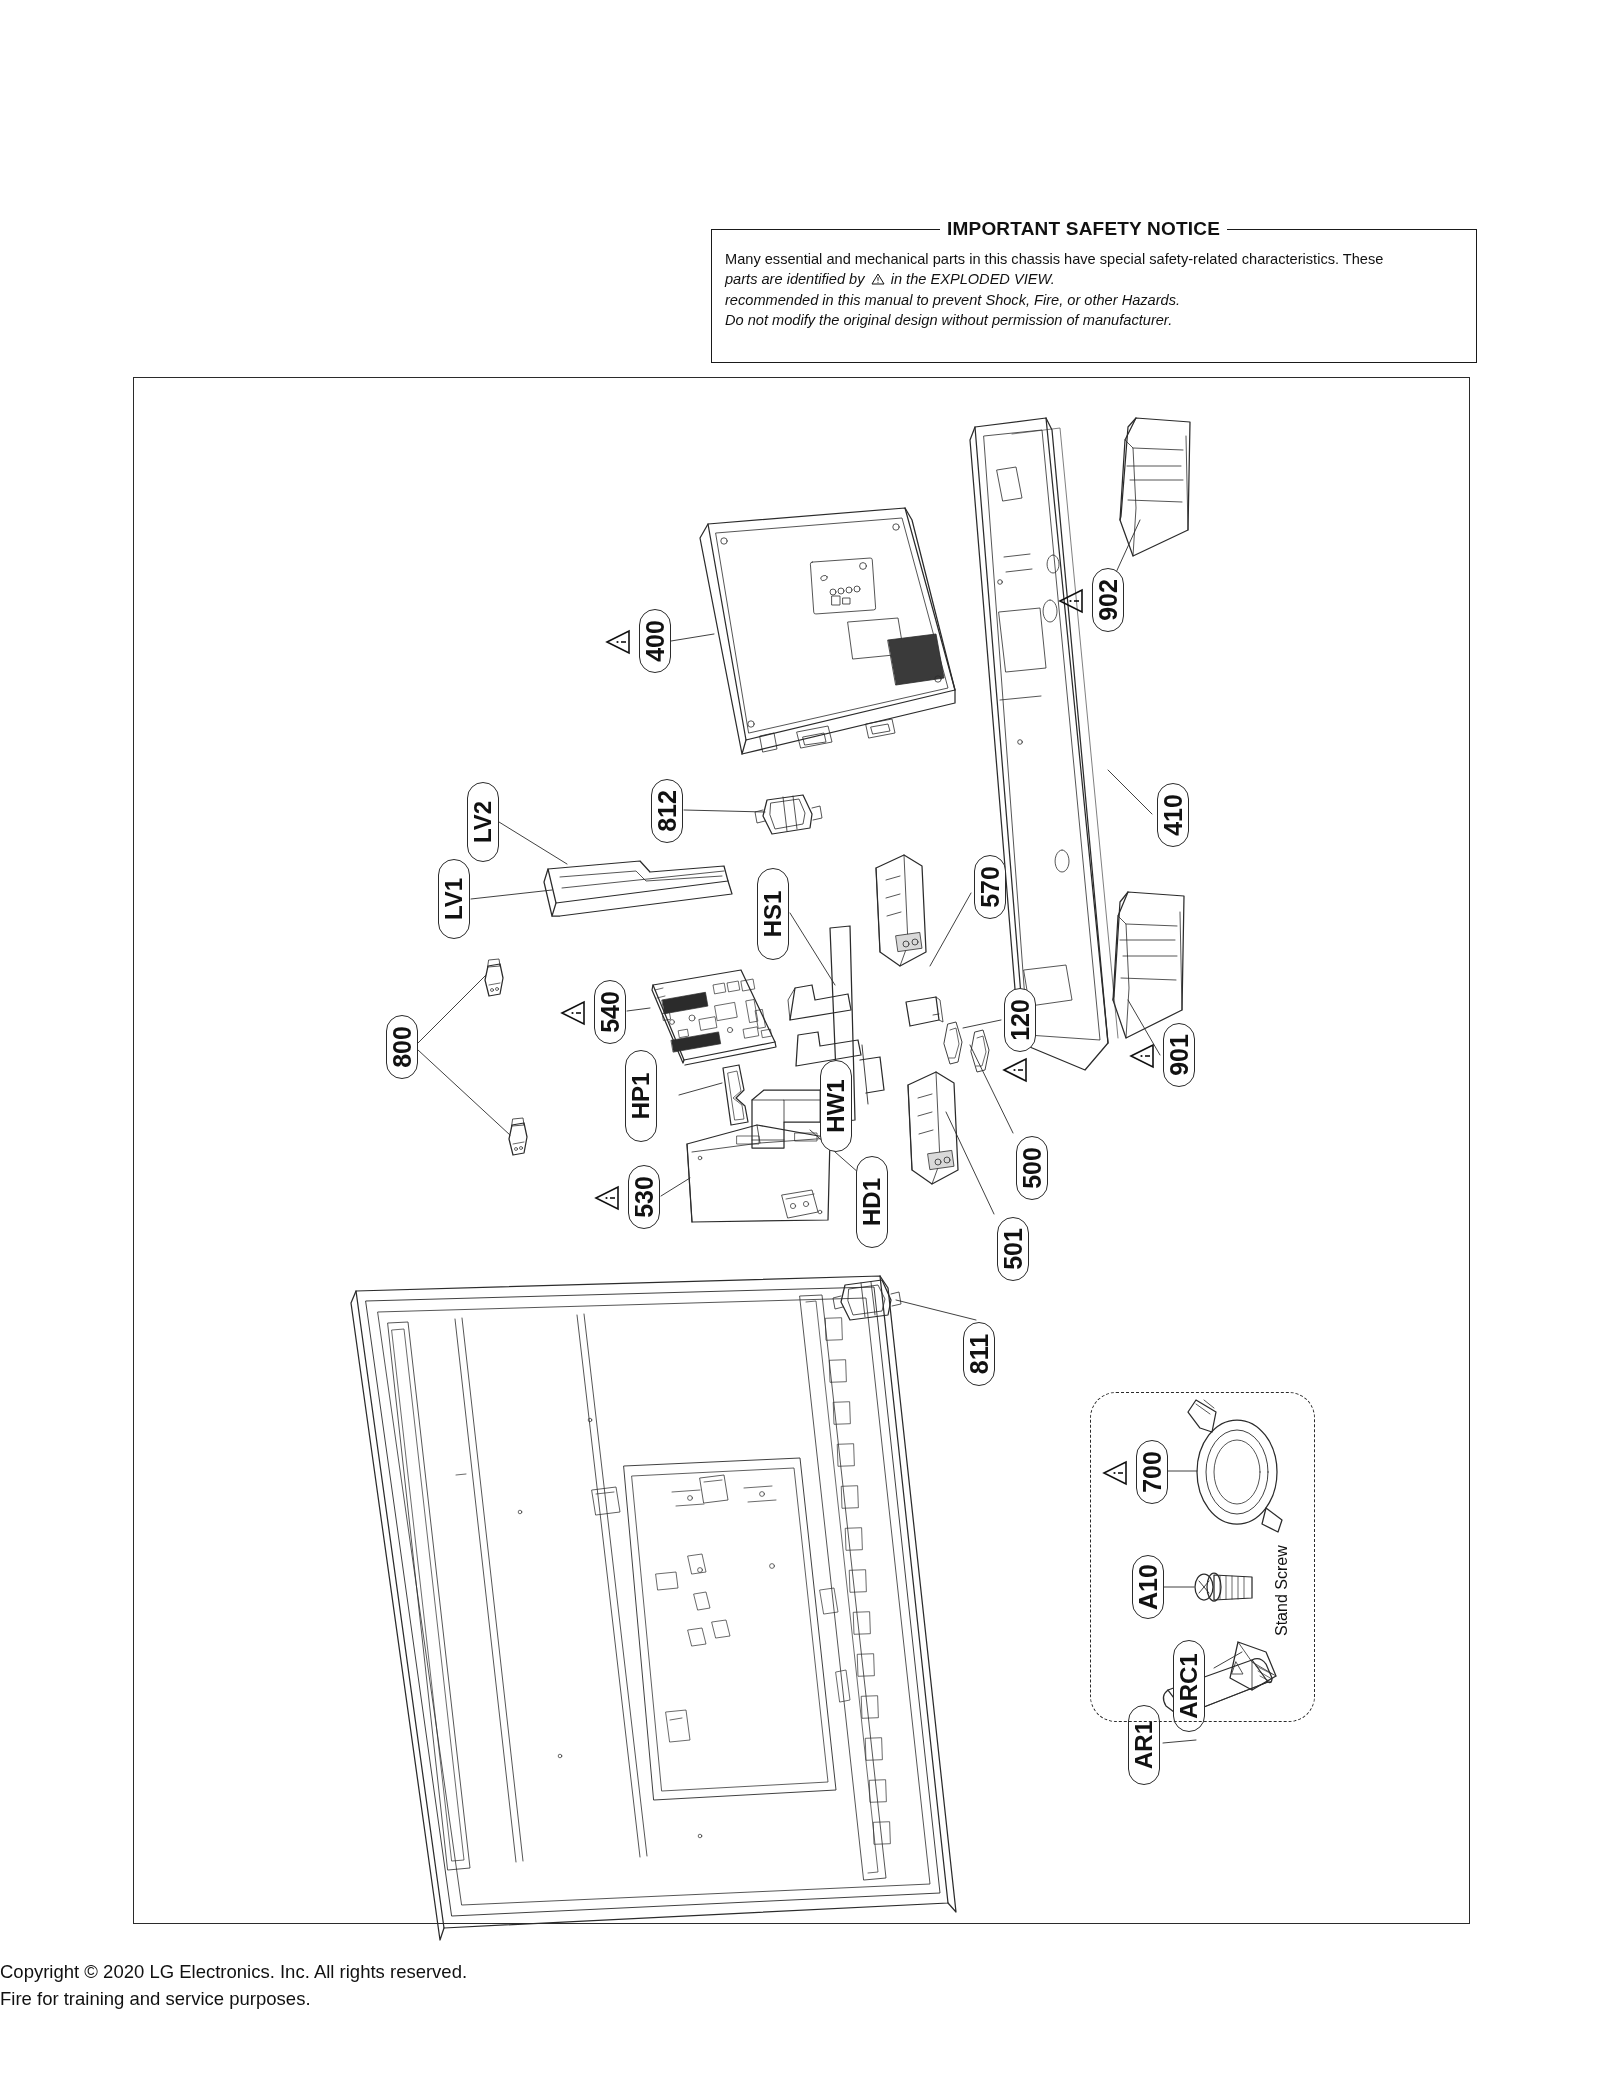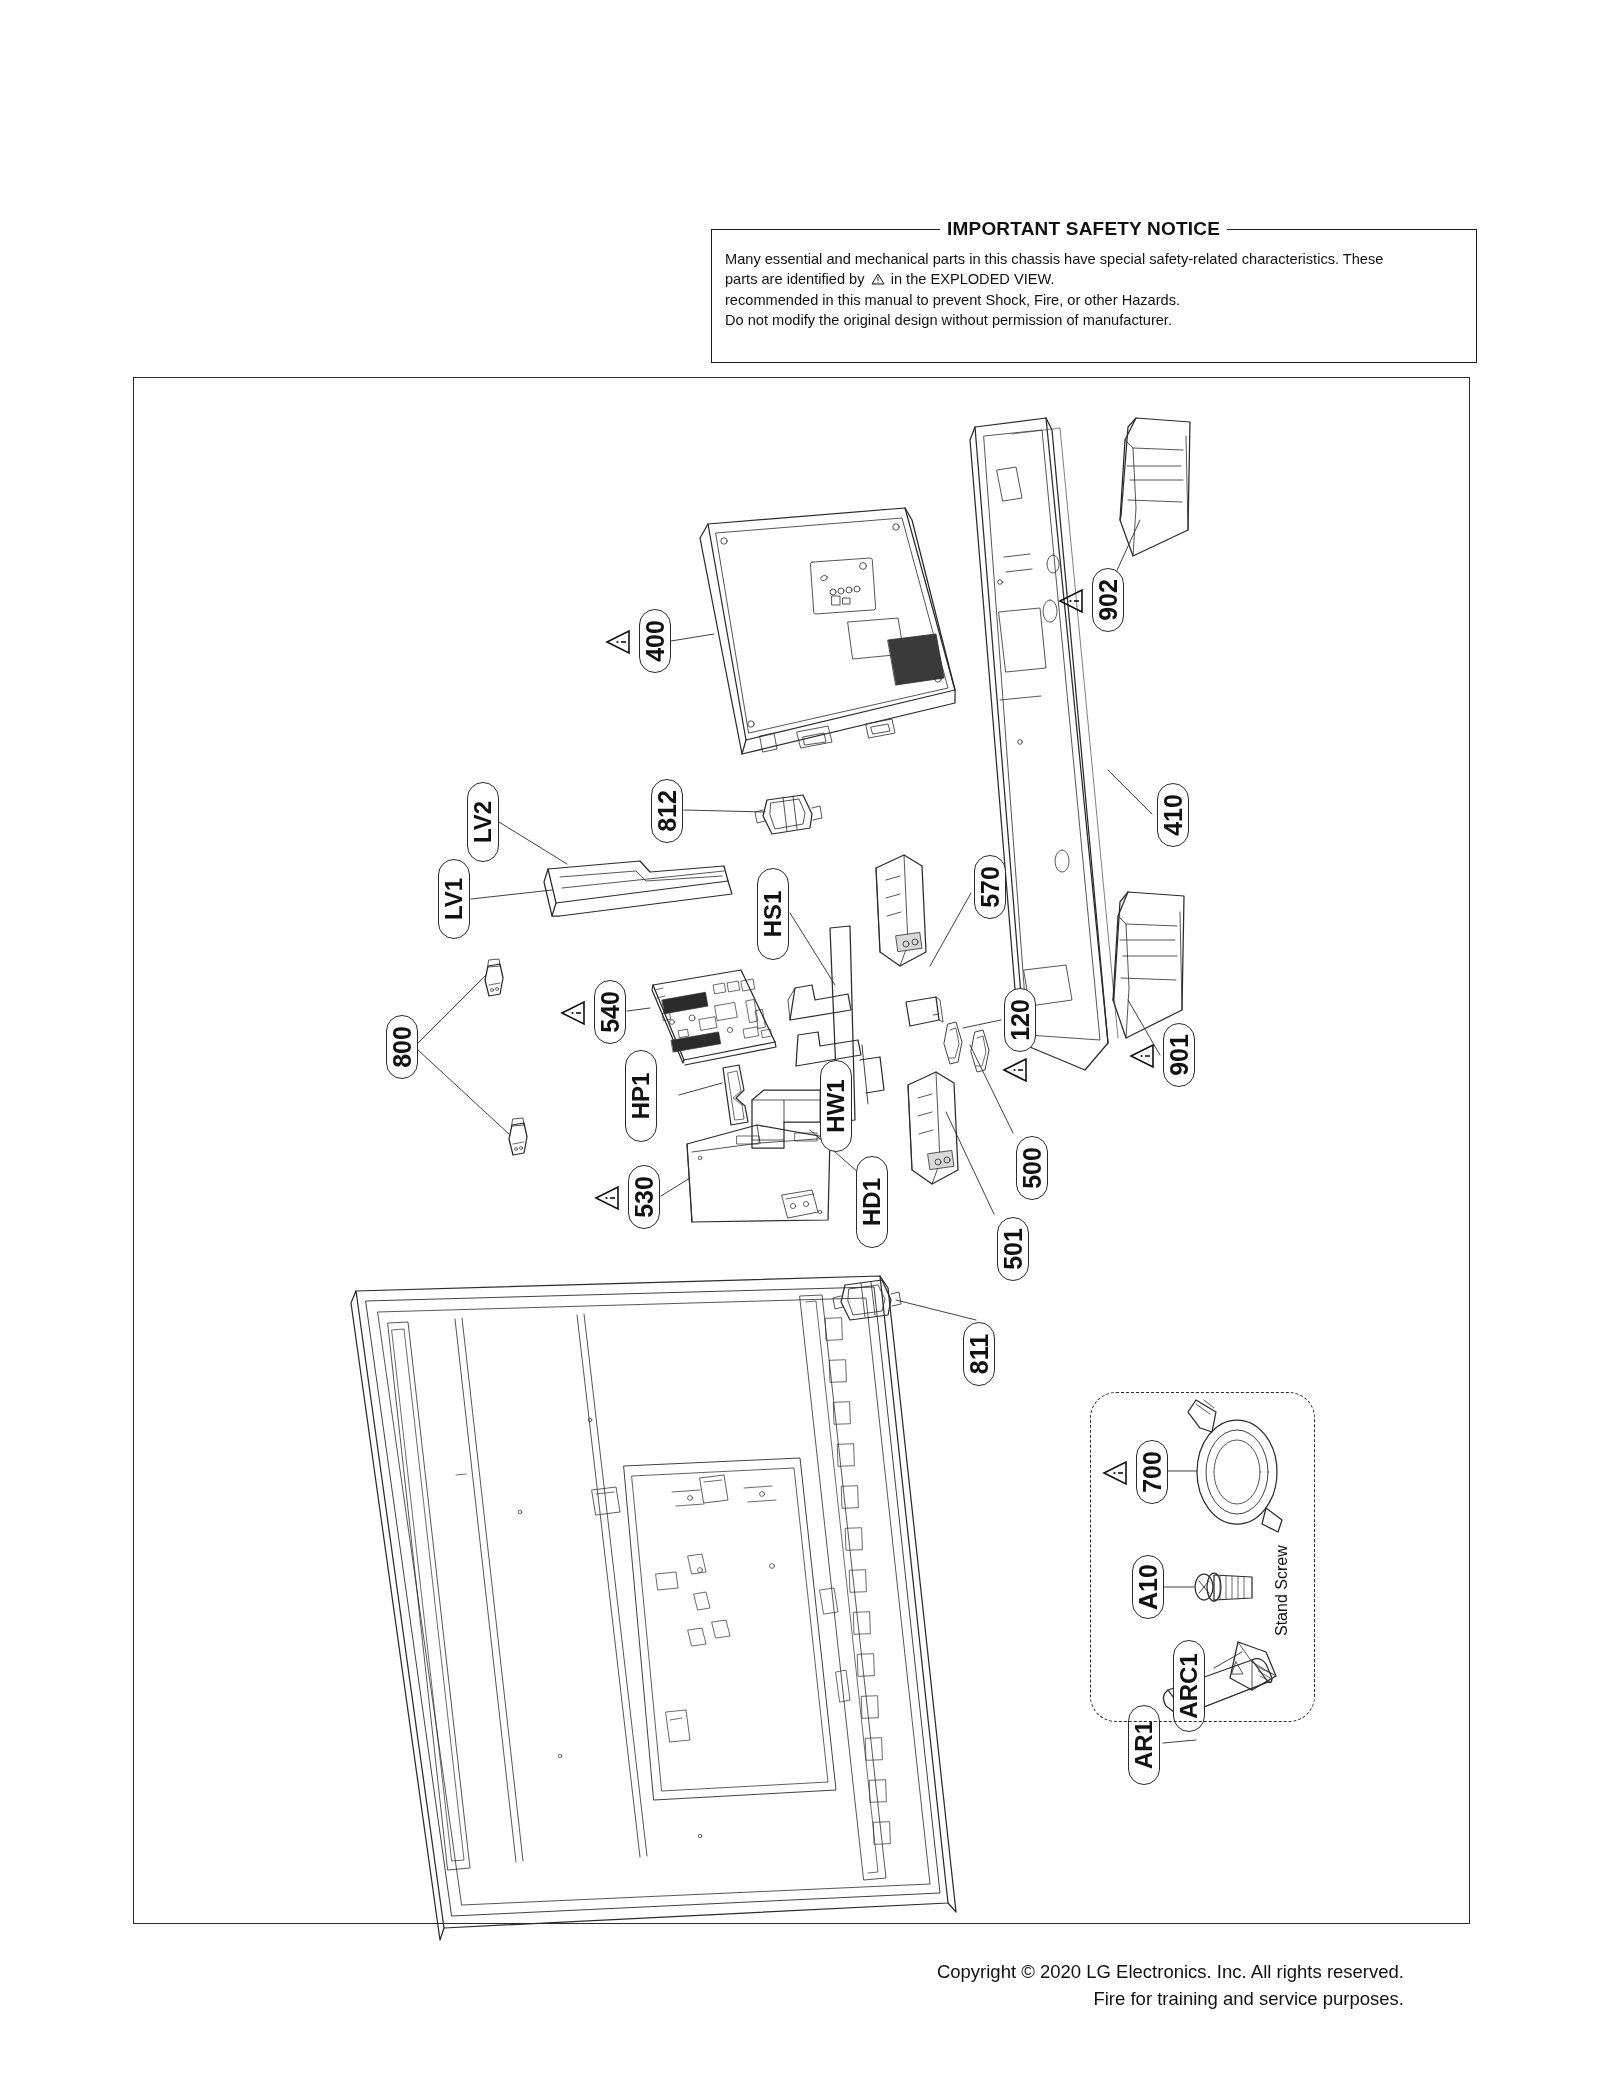--- a/index.html
+++ b/index.html
@@ -22,34 +22,34 @@
   }
   .notice-legend{
     position:absolute;left:940px;top:218px;background:#fff;padding:0 7px;
     font-size:19px;font-weight:bold;letter-spacing:.2px;white-space:nowrap;
   }
   .notice-body{
     position:absolute;left:725px;top:249px;width:745px;
     font-size:14.6px;line-height:20.4px;
   }
   .notice-body p{margin:0;text-align:justify;}
-  .notice-body p.nojust{text-align:left;}
+  .notice-body p.nojust{text-align:left;font-style:italic;}
   .tri-inline{
     display:inline-block;width:14px;height:12px;vertical-align:-1px;margin:0 2px;
   }
 
   
   .frame{
     position:absolute;left:133px;top:377px;width:1337px;height:1547px;
     border:1.3px solid #2b2b2b;box-sizing:border-box;
   }
 
   
   .footer{
-    position:absolute;left:0;top:1958px;width:1404px;text-align:right;
+    position:absolute;left:0;top:1958px;width:1404px;text-align:left;
     font-size:18.5px;line-height:27px;color:#111;
   }
 
   
   .callout{position:absolute;}
   .callout .pill{
     position:absolute;left:0;top:0;
     width:32px;height:64px;border:1.5px solid #2b2b2b;border-radius:17px;
     background:#fff;box-sizing:border-box;
   }

